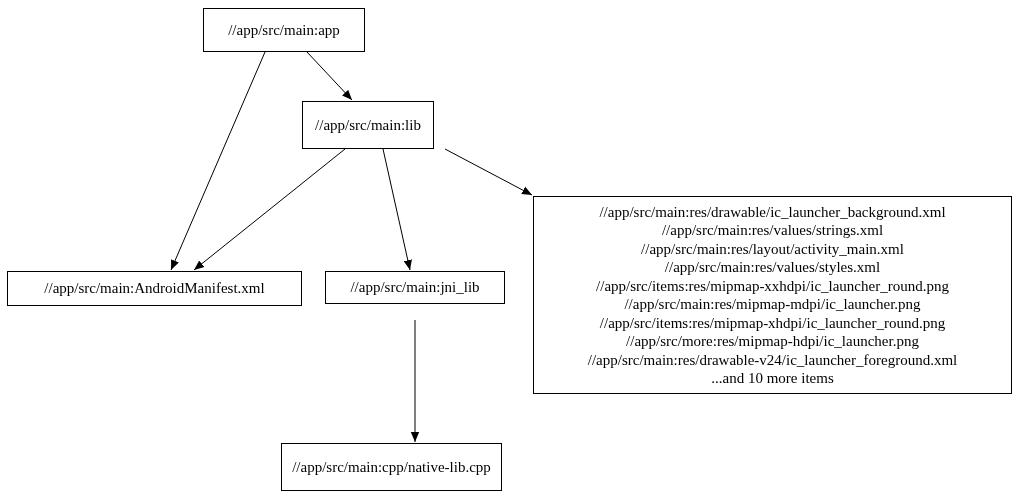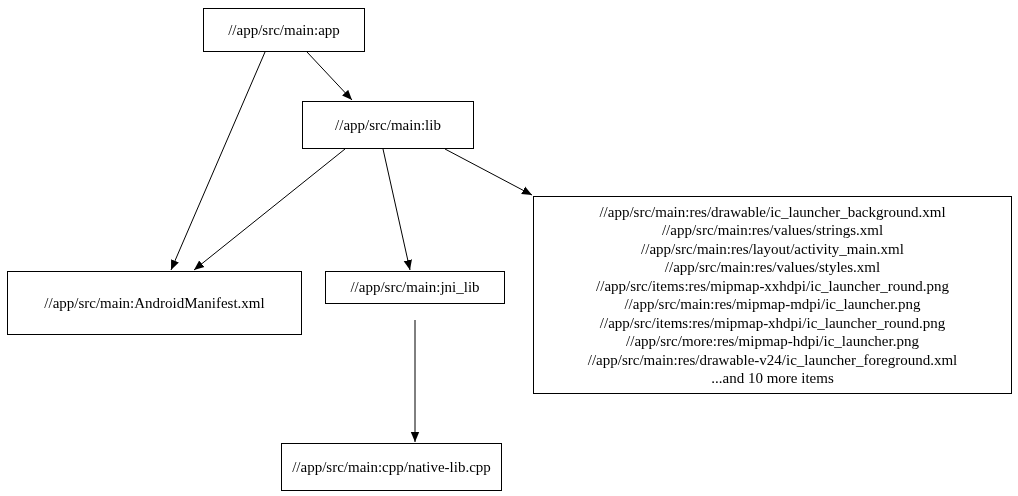--- a/index.html
+++ b/index.html
@@ -30,22 +30,22 @@
     display: flex;
     align-items: center;
     justify-content: center;
     text-align: center;
     font-size: 15px;
     line-height: 18.5px;
     box-sizing: border-box;
     white-space: nowrap;
   }
   #node-app        { left: 203px; top: 8px;   width: 162px; height: 44px; }
-  #node-lib        { left: 302px; top: 101px; width: 172px; height: 48px; }
-  #node-manifest   { left: 7px;   top: 271px; width: 295px; height: 64px; }
+  #node-lib        { left: 302px; top: 101px; width: 132px; height: 48px; }
+  #node-manifest   { left: 7px;   top: 271px; width: 295px; height: 35px; }
   #node-jni-lib    { left: 325px; top: 271px; width: 180px; height: 33px; }
   #node-resources  { left: 533px; top: 196px; width: 479px; height: 198px;
                      flex-direction: column; justify-content: center; }
   #node-native-lib { left: 281px; top: 443px; width: 221px; height: 48px; text-align: right; }
   .res-line {
     display: block;
     width: 100%;
     text-align: center;
   }
 </style>

